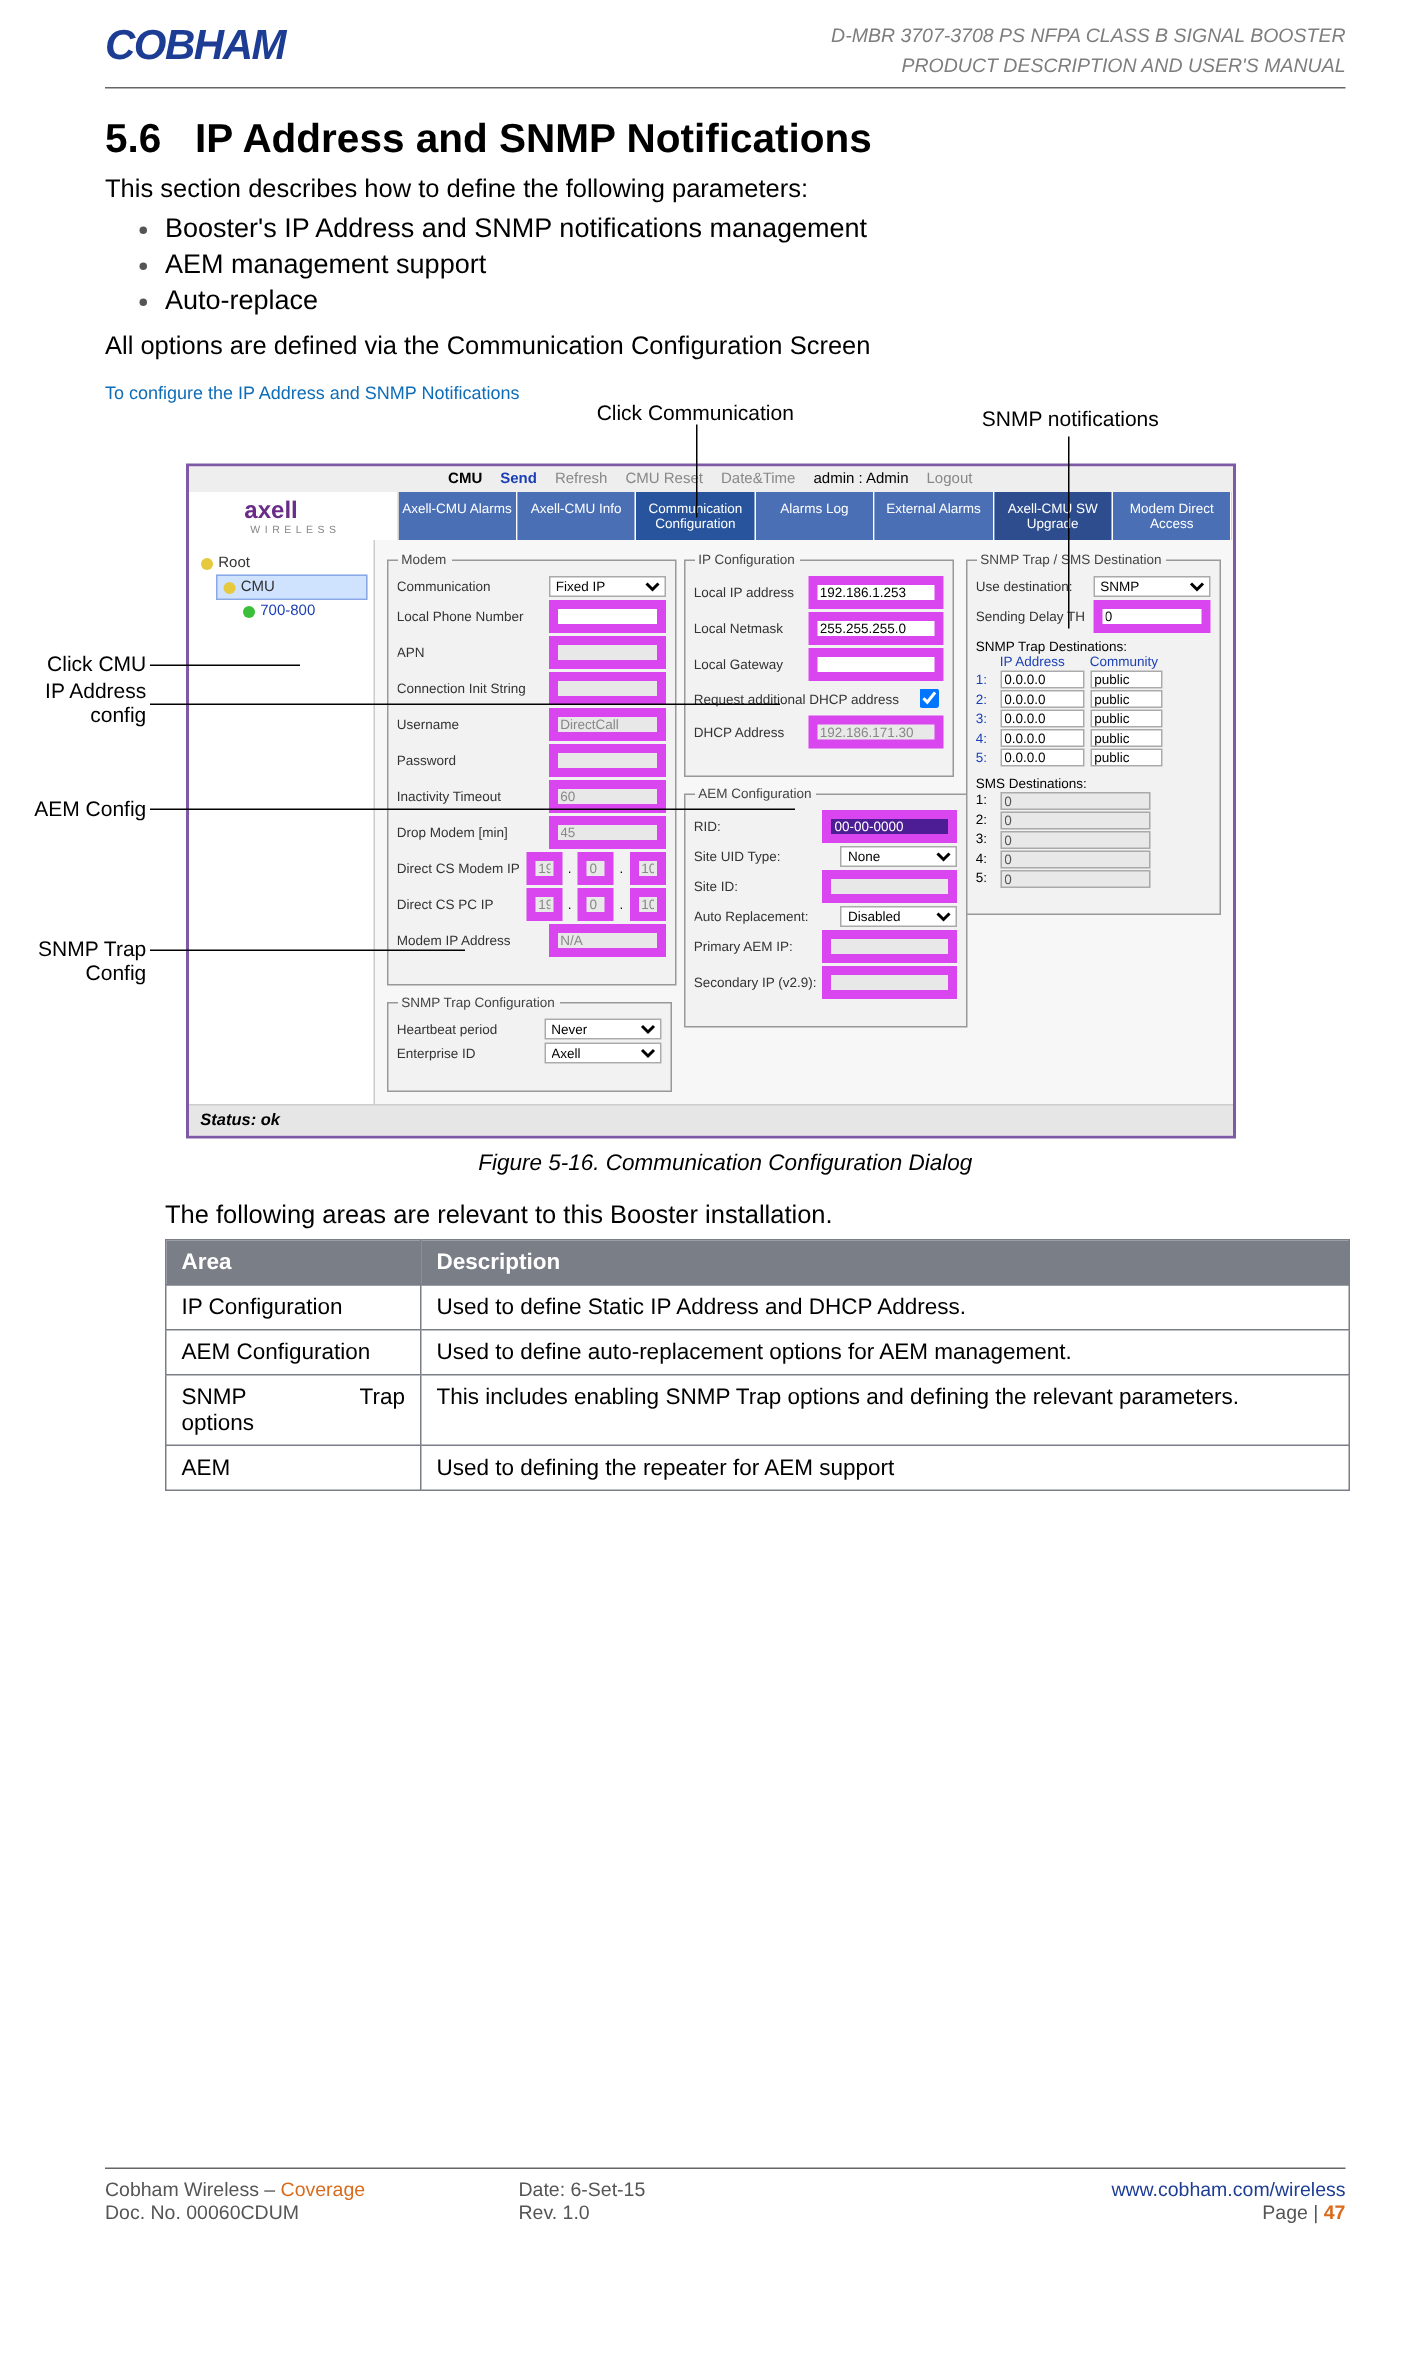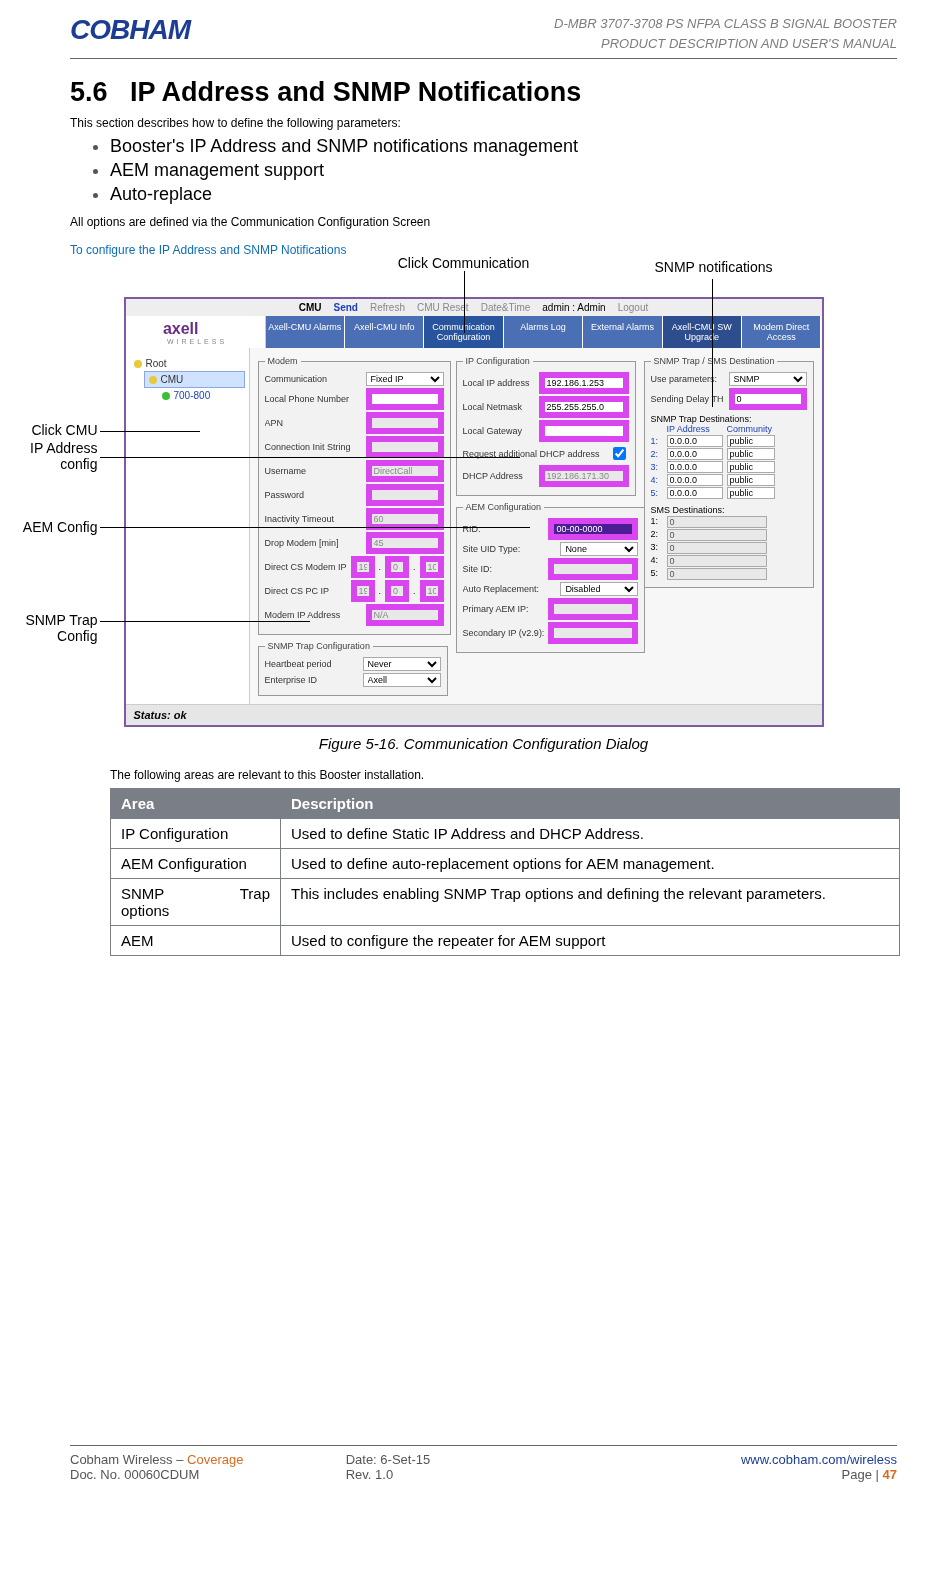--- a/index.html
+++ b/index.html
@@ -40,21 +40,21 @@
     font-size: 13px;
     line-height: 1.5;
     font-style: italic;
   }
   
   .section-number-title {
     font-size: 27px;
     font-weight: 700;
     margin: 18px 0 8px 0;
   }
-  .body-text { font-size: 12px; margin: 6px 0; }
+  .body-text { font-size: 17px; margin: 6px 0; }
   .bullets { margin: 6px 0 10px 0; padding-left: 40px; }
   .bullets li { color: #555; font-size: 18px; margin: 3px 0; }
   .bullets li span { color: #000; }
   .subhead {
     color: #0f6db8;
     font-size: 12px;
     margin: 14px 0 6px 0;
   }
   .numlist {
     padding-left: 40px;
@@ -121,21 +121,21 @@
   .tree-root { font-size:10px; color:#333; }
   .tree-item { display:flex; align-items:center; gap:4px; padding:2px 4px; }
   .tree-item.sel { background:#cfe3ff; border:1px solid #8aa8e6; }
   .icon-dot { width:8px; height:8px; border-radius:50%; display:inline-block; }
   .yellow { background:#e6c93c; }
   .green { background:#3bbf3b; }
   .content { flex:1; padding: 8px; display:grid;
              grid-template-columns: 190px 180px 170px; gap: 4px 8px;
              align-content: start; }
   fieldset { border:1px solid #999; background:#f2f2f2; font-size:9px;
-             padding: 4px 6px 6px 6px; margin:0; }
+             padding: 4px 6px 16px 6px; margin:0; }
   legend { font-size:9px; color:#444; padding: 0 3px; }
   .row { display:flex; justify-content:space-between; align-items:center;
          margin: 2px 0; gap:4px; }
   .row label { flex:1; color:#333; white-space:nowrap; overflow:hidden; text-overflow:ellipsis; }
   .row input[type=text] { width: 78px; font-size:9px; padding:0 2px; border:6px solid #d946ef; background:#fff; }
   .row input.wide { width: 90px; }
   .row input.tiny { width: 24px; }
   .row select { width: 78px; font-size:9px; border:1px solid #aaa; background:#fff; }
   .row input[disabled], .row select[disabled] { background:#e8e8e8; color:#888; }
   .snmp-row { display:flex; align-items:center; gap:4px; margin:1px 0; }
@@ -384,21 +384,21 @@
                   <label>Secondary IP (v2.9):</label>
                 <input type="text" class="wide" disabled="" style="">
                 </div>
             </fieldset>
           </div>
 
           <div>
             <fieldset>
               <legend>SNMP Trap / SMS Destination</legend>
               <div class="row">
-                  <label>Use parameters:</label>
+                  <label>Use destination:</label>
                 <select><option>SNMP</option></select>
                 </div>
               <div class="row">
                   <label>Sending Delay TH</label>
                 <input type="text" value="0" style="">
                 </div>
               <div style="margin-top:4px;">SNMP Trap Destinations:</div>
               <div class="col-head">
                 <span>IP Address</span>
                 <span>Community</span>
@@ -480,21 +480,21 @@
         <div class="trap-just">
               <span>SNMP</span>
               <span>Trap</span>
             </div>
         <div>options</div>
       </td>
       <td>This includes enabling SNMP Trap options and defining the relevant parameters.</td>
     </tr>
     <tr>
       <td class="area">AEM</td>
-      <td>Used to configure the repeater for AEM support</td>
+      <td>Used to defining the repeater for AEM support</td>
     </tr>
   </tbody>
     </table>
 
   <div class="footer">
     <div class="c1">
       <span>Cobham Wireless</span><span> – </span><span class="cov">Coverage</span>
     </div>
     <div class="c2">Date: 6-Set-15</div>
     <div class="c3"><a>www.cobham.com/wireless</a></div>

